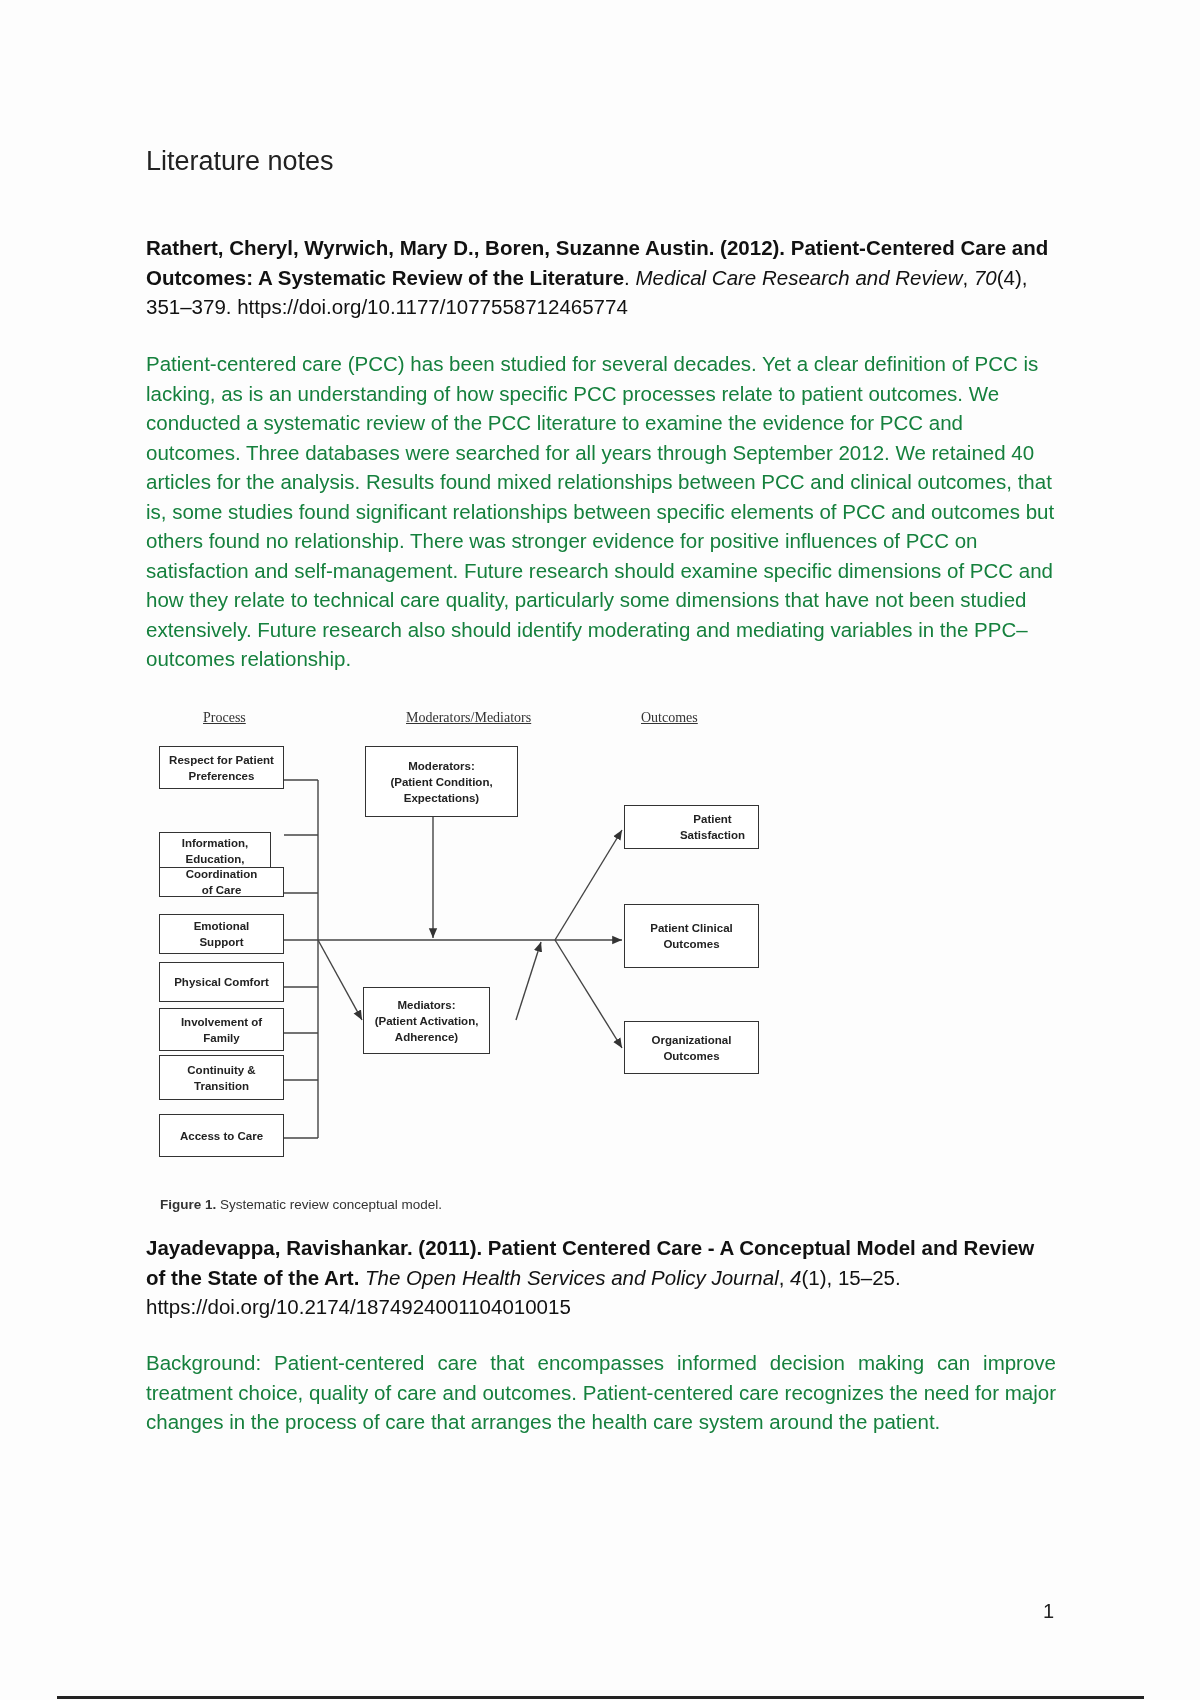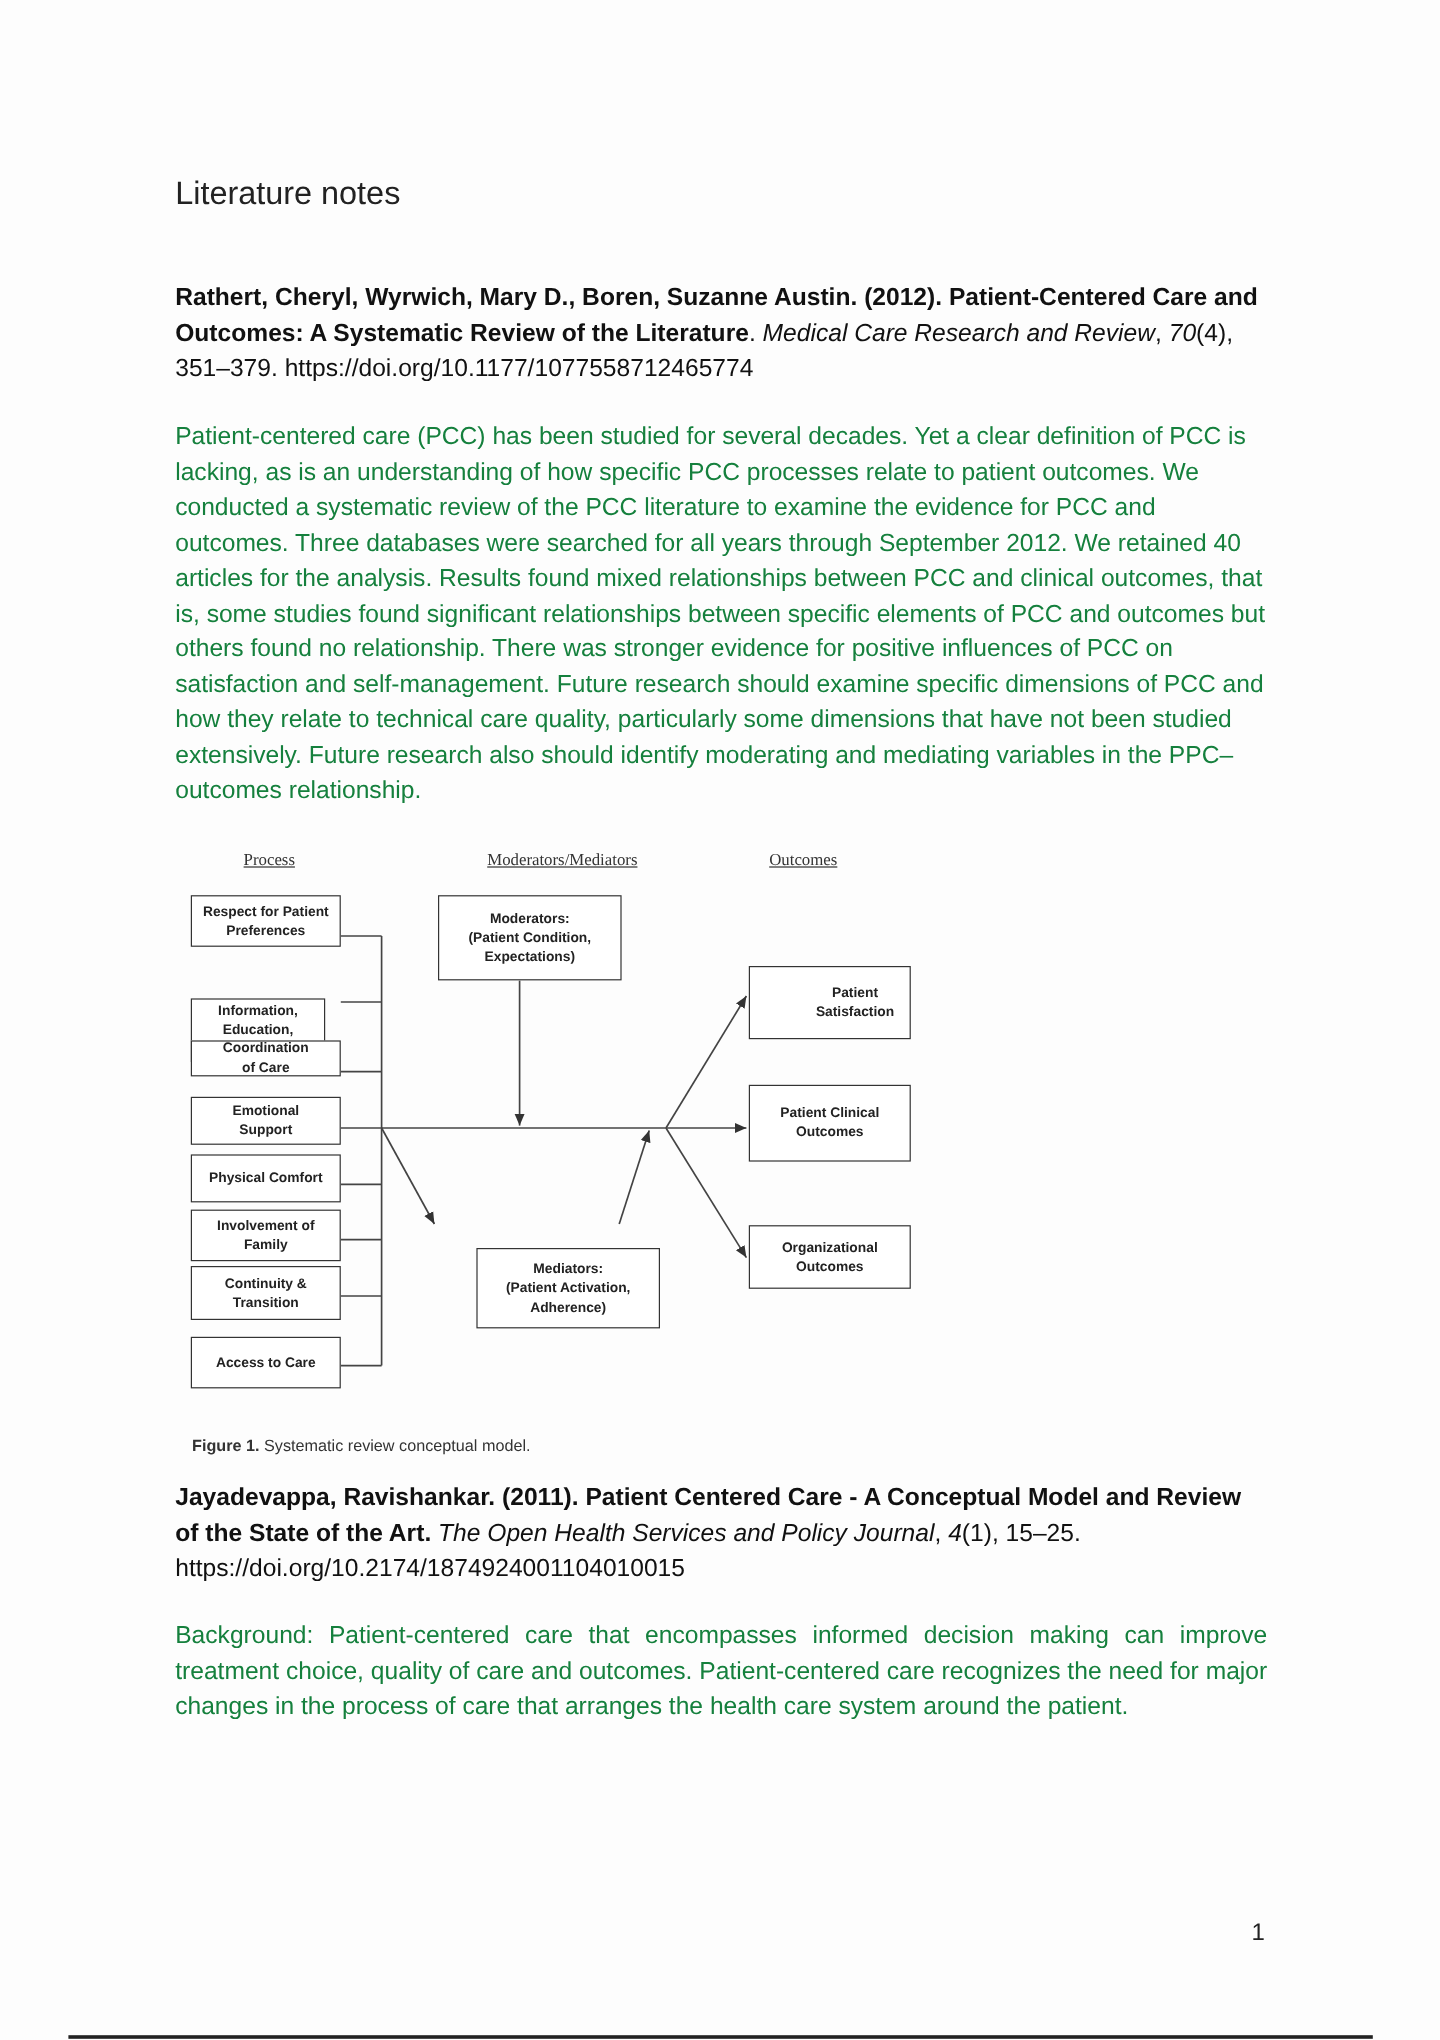--- a/index.html
+++ b/index.html
@@ -85,25 +85,25 @@
   <div class="box" style="left:159px; top:962px; width:125px; height:40px;">Physical Comfort</div>
   <div class="box" style="left:159px; top:1008px; width:125px; height:43px;">Involvement of
 Family</div>
   <div class="box" style="left:159px; top:1055px; width:125px; height:45px;">Continuity &amp;
 Transition</div>
   <div class="box" style="left:159px; top:1114px; width:125px; height:43px;">Access to Care</div>
 
   <div class="box" style="left:365px; top:746px; width:153px; height:71px;">Moderators:
 (Patient Condition,
 Expectations)</div>
-  <div class="box" style="left:363px; top:1040px; width:153px; height:67px;margin-left:34px;">Mediators:
+  <div class="box" style="left:363px; top:987px; width:127px; height:67px;">Mediators:
 (Patient Activation,
 Adherence)</div>
 
-  <div class="box" style="left:624px; top:805px; width:135px; height:61px;padding-left:44px;">Patient
+  <div class="box" style="left:624px; top:805px; width:135px; height:44px;padding-left:44px;">Patient
 Satisfaction</div>
   <div class="box" style="left:624px; top:904px; width:135px; height:64px;">Patient Clinical
 Outcomes</div>
   <div class="box" style="left:624px; top:1021px; width:135px; height:53px;">Organizational
 Outcomes</div>
 </div>
 
 <div class="caption">
   <b>Figure 1.</b><span> Systematic review conceptual model.</span>
 </div>

